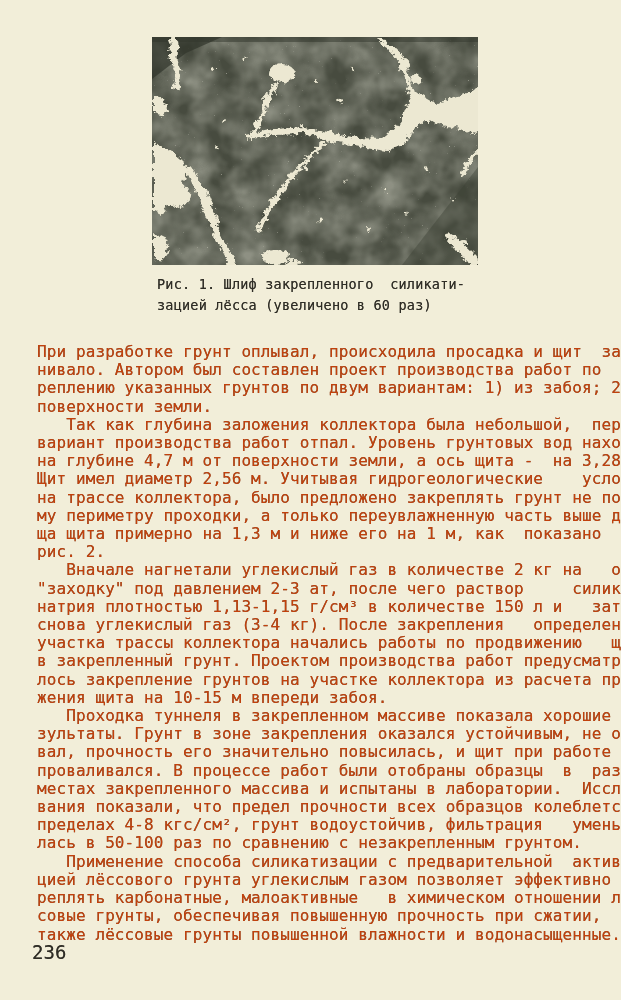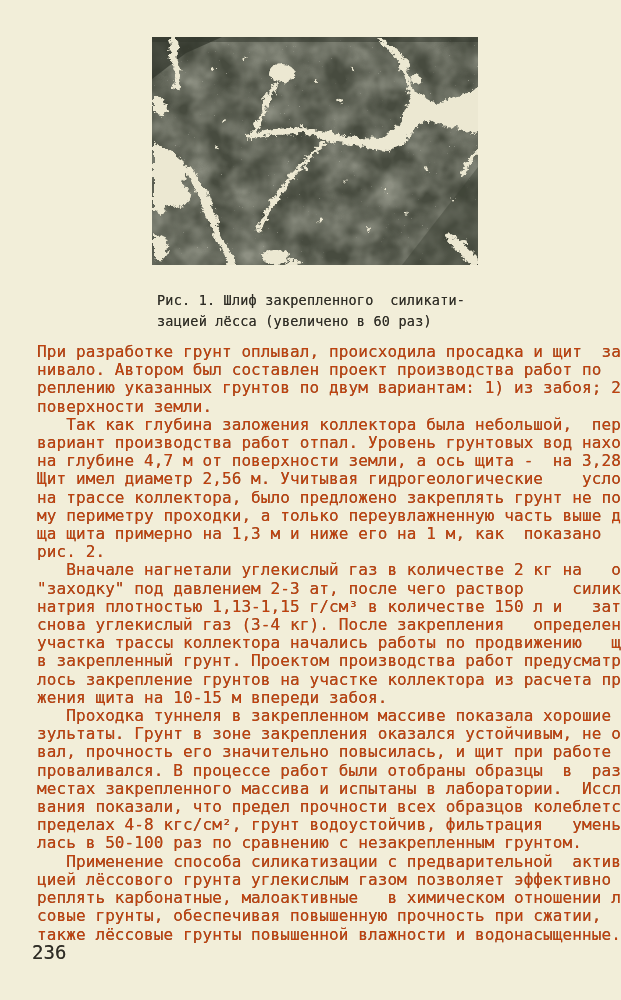--- a/index.html
+++ b/index.html
@@ -16,21 +16,20 @@
   .photo{
     position:absolute;left:152px;top:37px;width:326px;height:228px;
     background:#474b3f;
   }
   .photo svg{display:block;width:100%;height:100%;}
   .caption{
     position:absolute;left:157px;top:274px;
     font-size:13.5px;line-height:21px;letter-spacing:0.2px;
     color:#2f2d26;white-space:pre;
     text-shadow:0 0 0.4px rgba(47,45,38,0.7);
-    margin-top:16px;
   }
   .body-text{
     position:absolute;left:37px;top:343px;width:566px;
     font-size:16px;line-height:18.2px;letter-spacing:0.1px;
     color:#c2410c;
     text-shadow:0 0 0.4px rgba(47,45,38,0.7);
   }
   .body-text p{margin:0;white-space:pre;}
   .page-number{
     position:absolute;left:32px;top:941px;

